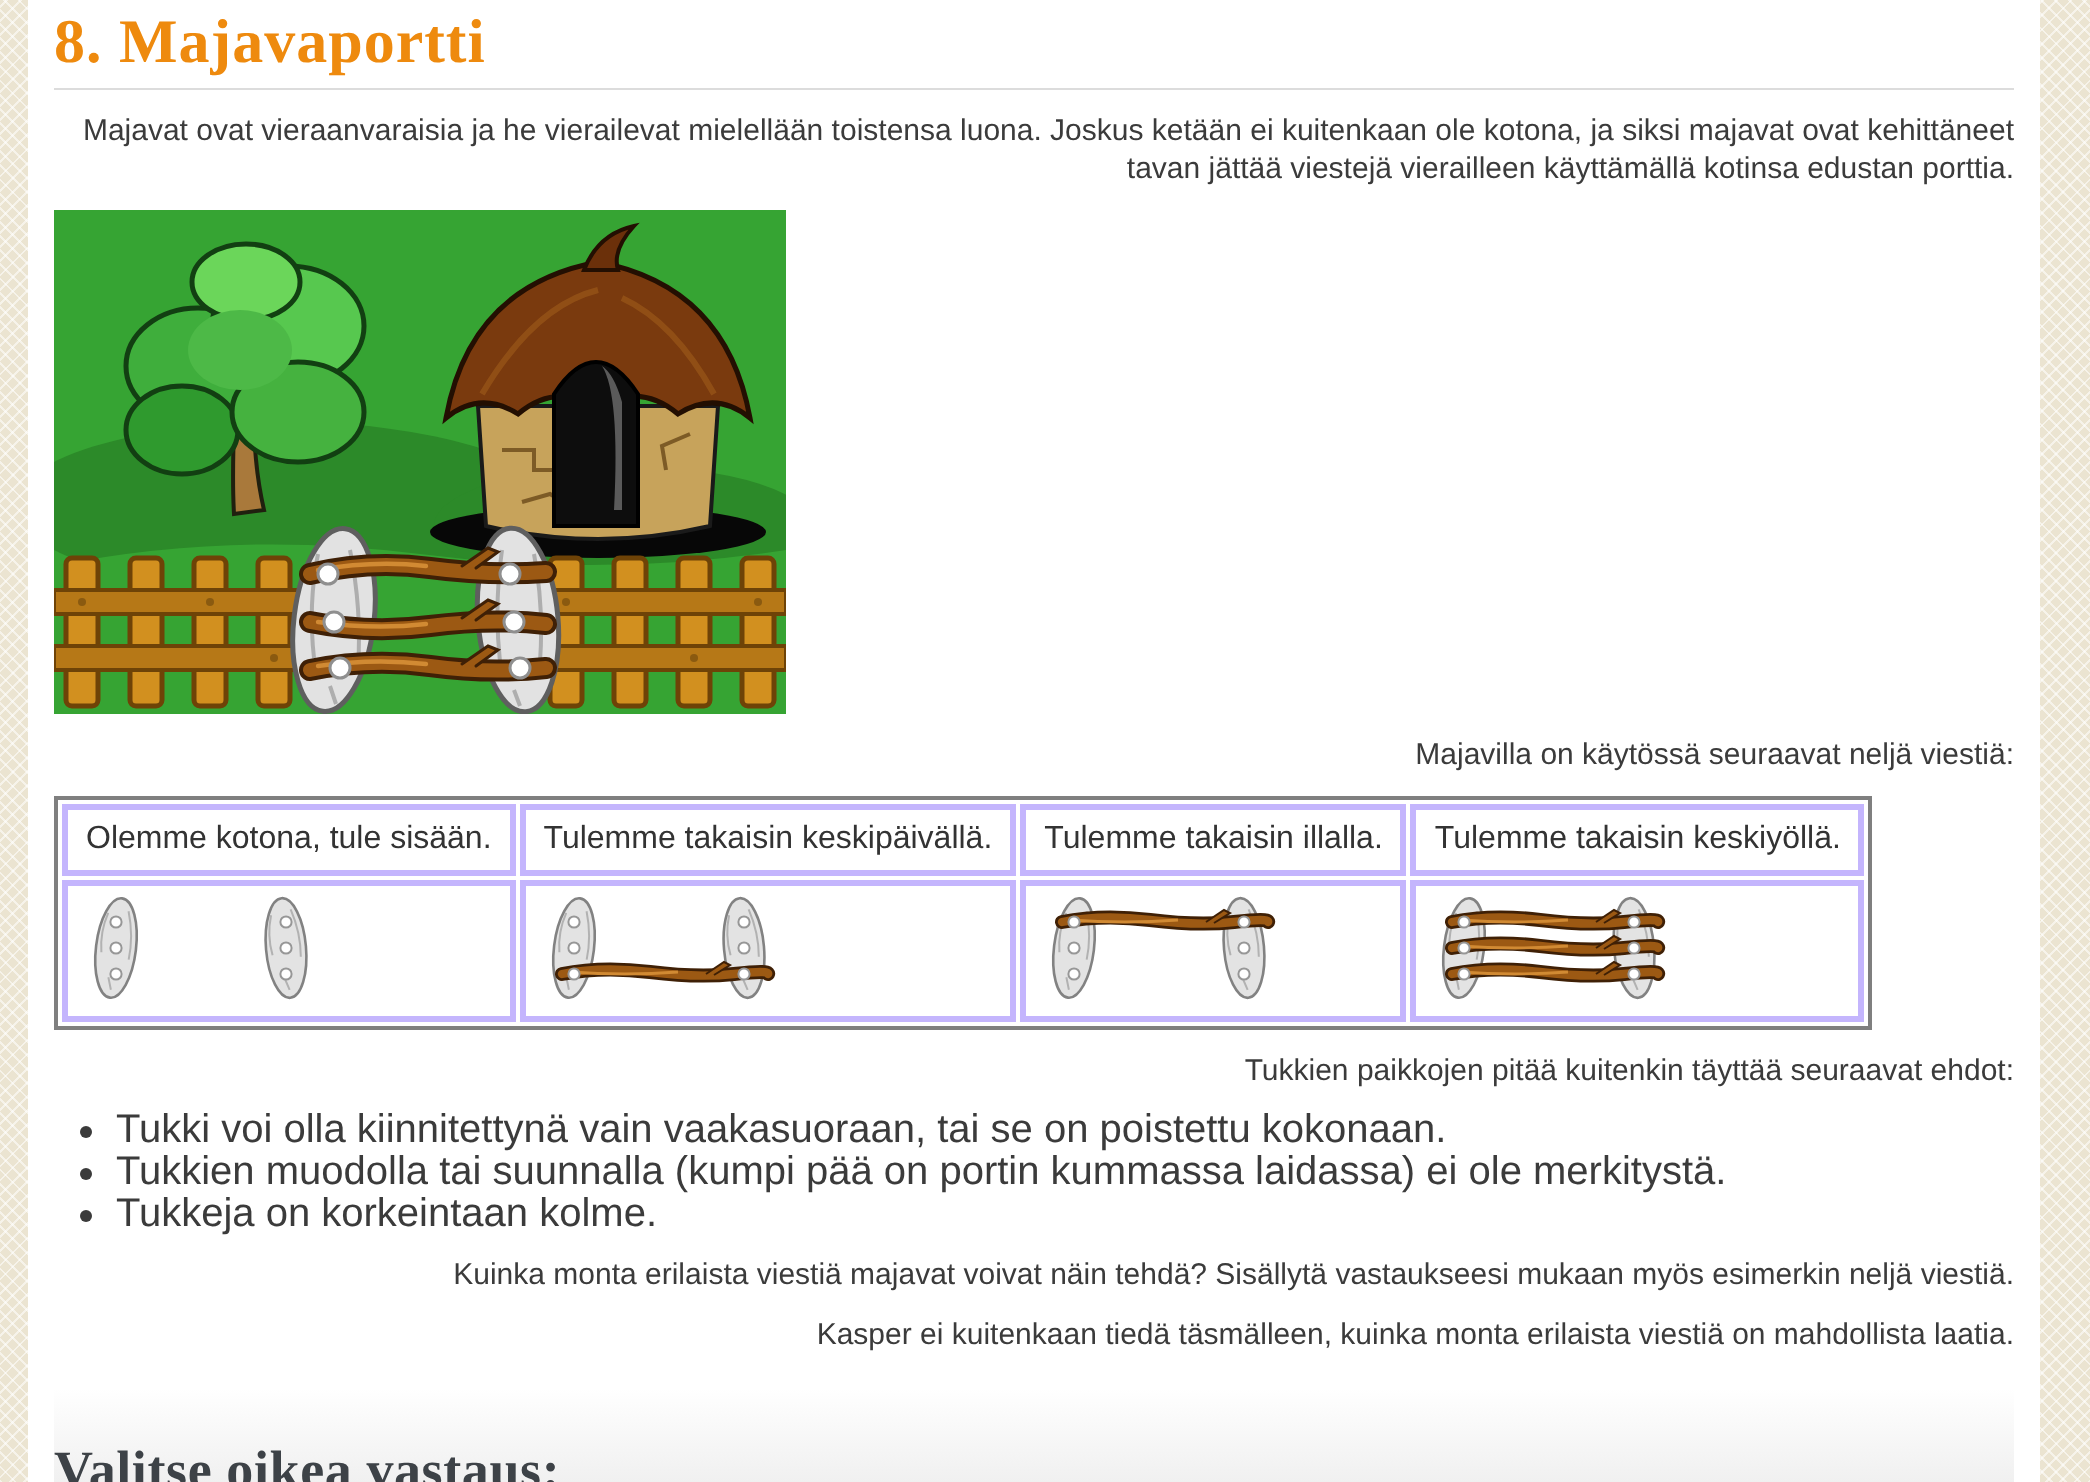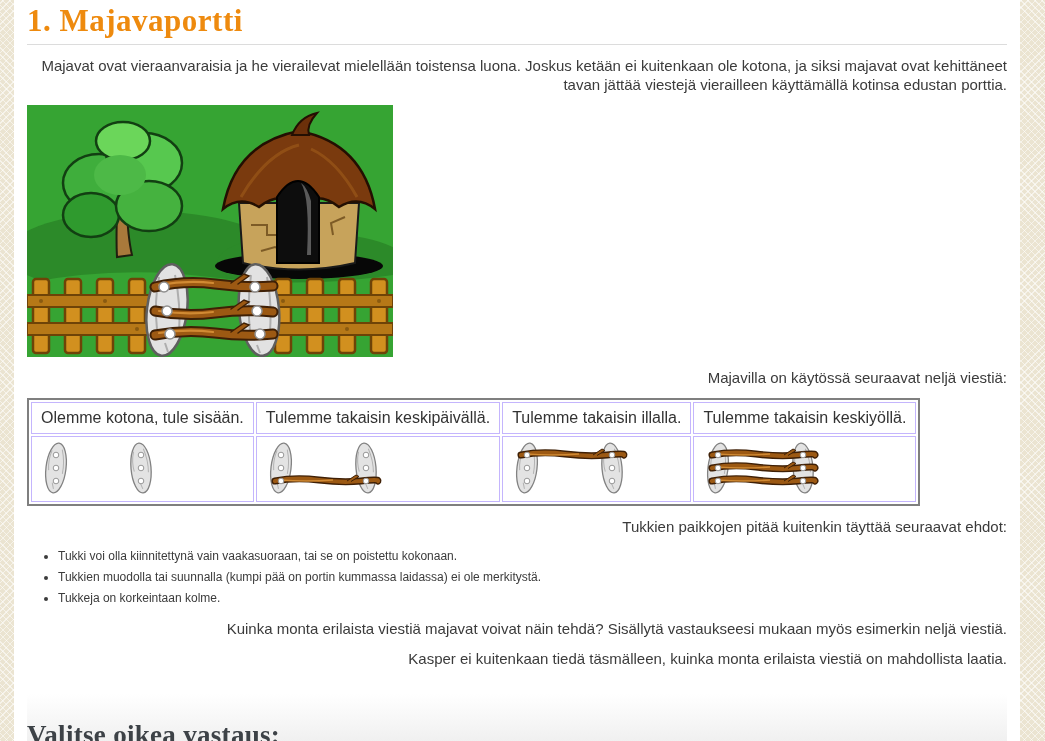--- a/index.html
+++ b/index.html
@@ -17,44 +17,44 @@
   }
   .page-title{
     font-family:"Liberation Serif",serif;font-size:31px;line-height:36px;
     color:#ee8a0e;font-weight:700;margin:3px 0 5px;letter-spacing:.5px;
   }
   .rule{border:none;border-top:1px solid #dcdcdc;margin:0 0 6px;}
   p{font-size:15px;color:#3b3b3b;line-height:19px;margin:11px 0;text-align:right;}
   .scene{display:block;margin:7px 0 1px;}
   table.messages{border:2px solid #7f7f7f;border-collapse:separate;border-spacing:2px;margin-top:1px;}
   table.messages th, table.messages td{
-    border:1px solid #c4b5fd;background:#fff;box-sizing:border-box;
+    border:3px solid #c4b5fd;background:#fff;box-sizing:border-box;
   }
   table.messages th{
     font-weight:400;font-size:16px;color:#333;text-align:left;
     padding:6px 9px;white-space:nowrap;vertical-align:middle;
   }
   td.gate-cell{height:60px;padding:2px 4px;vertical-align:middle;}
   ul.conditions{margin:7px 0 9px;padding-left:31px;}
-  ul.conditions li{font-size:12px;color:#3b3b3b;line-height:19px;margin:2px 0;}
+  ul.conditions li{font-size:20px;color:#3b3b3b;line-height:19px;margin:2px 0;}
   .answer-section{
     position:absolute;left:13px;right:13px;top:694px;height:60px;
     background:linear-gradient(to bottom,#ffffff 0,#ececec 100%);
   }
   .answer-heading{
     font-family:"Liberation Serif",serif;font-weight:700;font-size:27px;
     color:#3d4247;margin:26px 0 0 0;letter-spacing:.3px;
   }
 </style>
 </head>
 <body>
 
 <div class="content">
 
-  <h1 class="page-title">1. Majavaportti</h1>
+  <h1 class="page-title">8. Majavaportti</h1>
   <hr class="rule">
 
   <p>Majavat ovat vieraanvaraisia ja he vierailevat mielellään toistensa luona. Joskus ketään ei kuitenkaan ole kotona, ja siksi majavat ovat kehittäneet tavan jättää viestejä vierailleen käyttämällä kotinsa edustan porttia.</p>
 
   <svg class="scene" width="366" height="252" viewBox="0 0 366 252">
     <rect width="366" height="252" fill="#36a433"></rect>
     <ellipse cx="115" cy="148" rx="135" ry="42" fill="#2c8a29"></ellipse>
     <ellipse cx="285" cy="158" rx="95" ry="30" fill="#2c8a29"></ellipse>
     <path d="M0,178 Q90,160 183,172 Q276,184 366,170 L366,252 L0,252 Z" fill="#36a433"></path>
 

